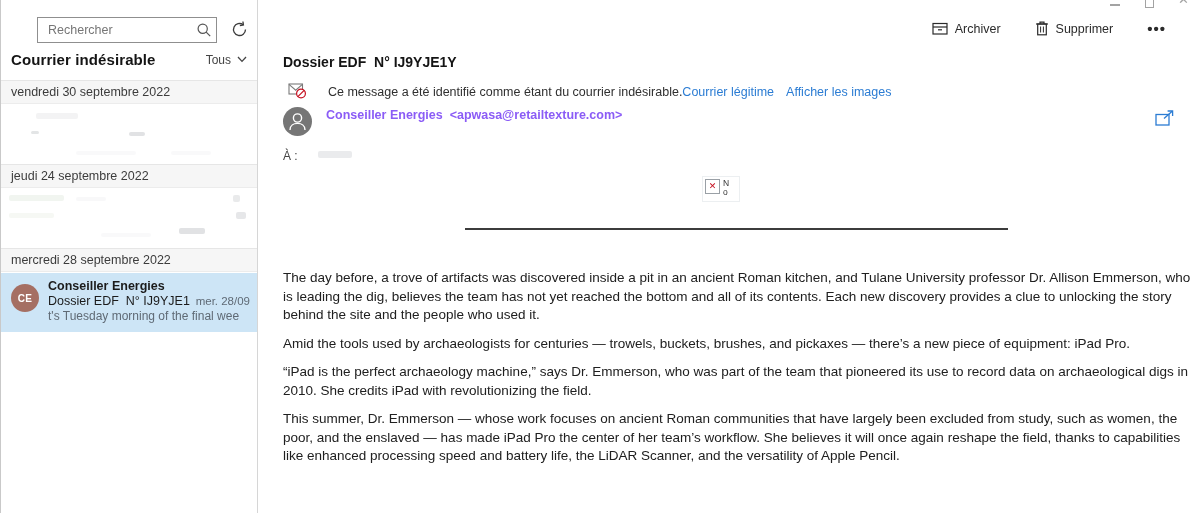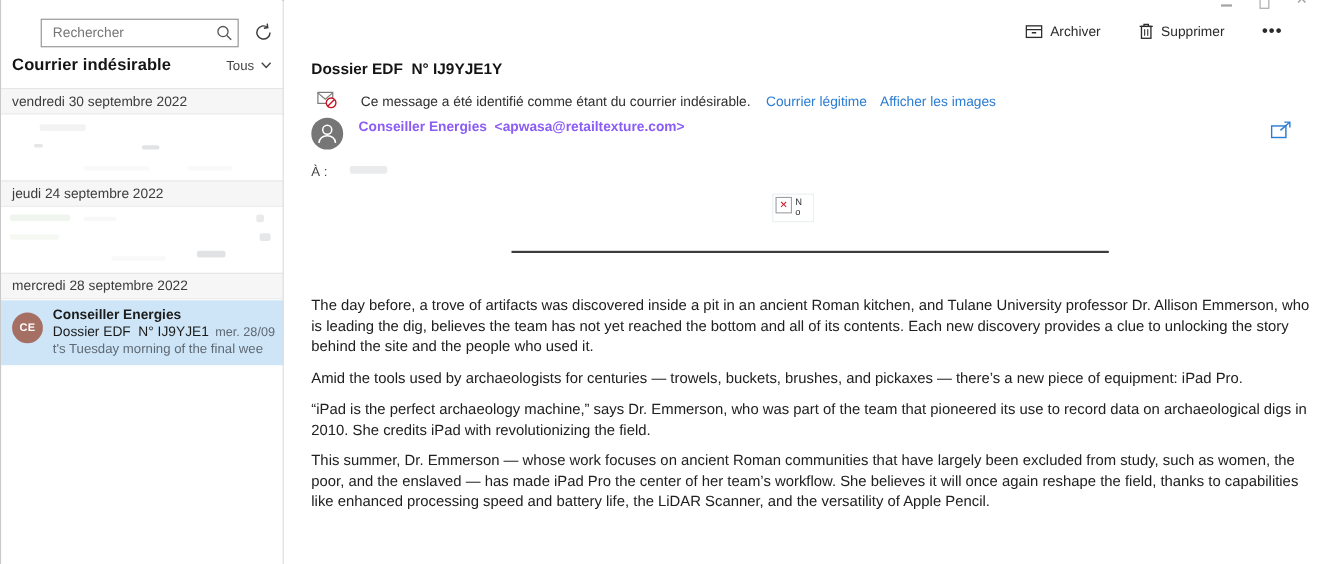--- a/index.html
+++ b/index.html
@@ -63,21 +63,21 @@
 
   .toolbar{position:absolute;top:20px;right:28px;display:flex;align-items:center;gap:22px;}
   .tool-btn{display:flex;align-items:center;gap:7px;border:none;background:transparent;font-size:12.5px;color:#2b2b2b;cursor:pointer;font-family:"Liberation Sans",sans-serif;}
   .more-btn{font-size:15px;font-weight:700;color:#2b2b2b;letter-spacing:1px;border:none;background:transparent;cursor:pointer;line-height:10px;}
 
   .subject{position:absolute;left:25px;top:54px;font-size:14px;font-weight:700;color:#141414;white-space:pre;}
 
   .junk-banner{position:absolute;left:30px;top:82px;display:flex;align-items:flex-end;font-size:12.5px;color:#2f2f2f;}
   .junk-text{margin-left:21px;}
   .junk-link{color:#2b7cd3;cursor:pointer;}
-  .junk-link.l1{margin-left:14px;}
+  .junk-link.l1{}
   .junk-link.l2{margin-left:12px;}
 
   .sender-row{position:absolute;left:25px;top:107px;right:25px;display:flex;align-items:flex-start;}
   .reader-avatar{width:29px;height:29px;border-radius:50%;background:#767676;flex:0 0 29px;display:flex;align-items:center;justify-content:center;}
   .sender-col{padding-left:14px;padding-top:0;}
   .sender-name{font-size:12.5px;font-weight:700;color:#8b5cf6;line-height:16px;white-space:pre;}
   .sent-date{font-size:11.5px;color:#6e6e6e;line-height:15px;margin-top:1px;}
   .open-ext{margin-left:auto;margin-top:3px;cursor:pointer;}
 
   .to-row{position:absolute;left:25px;top:149px;font-size:12px;color:#444;}

